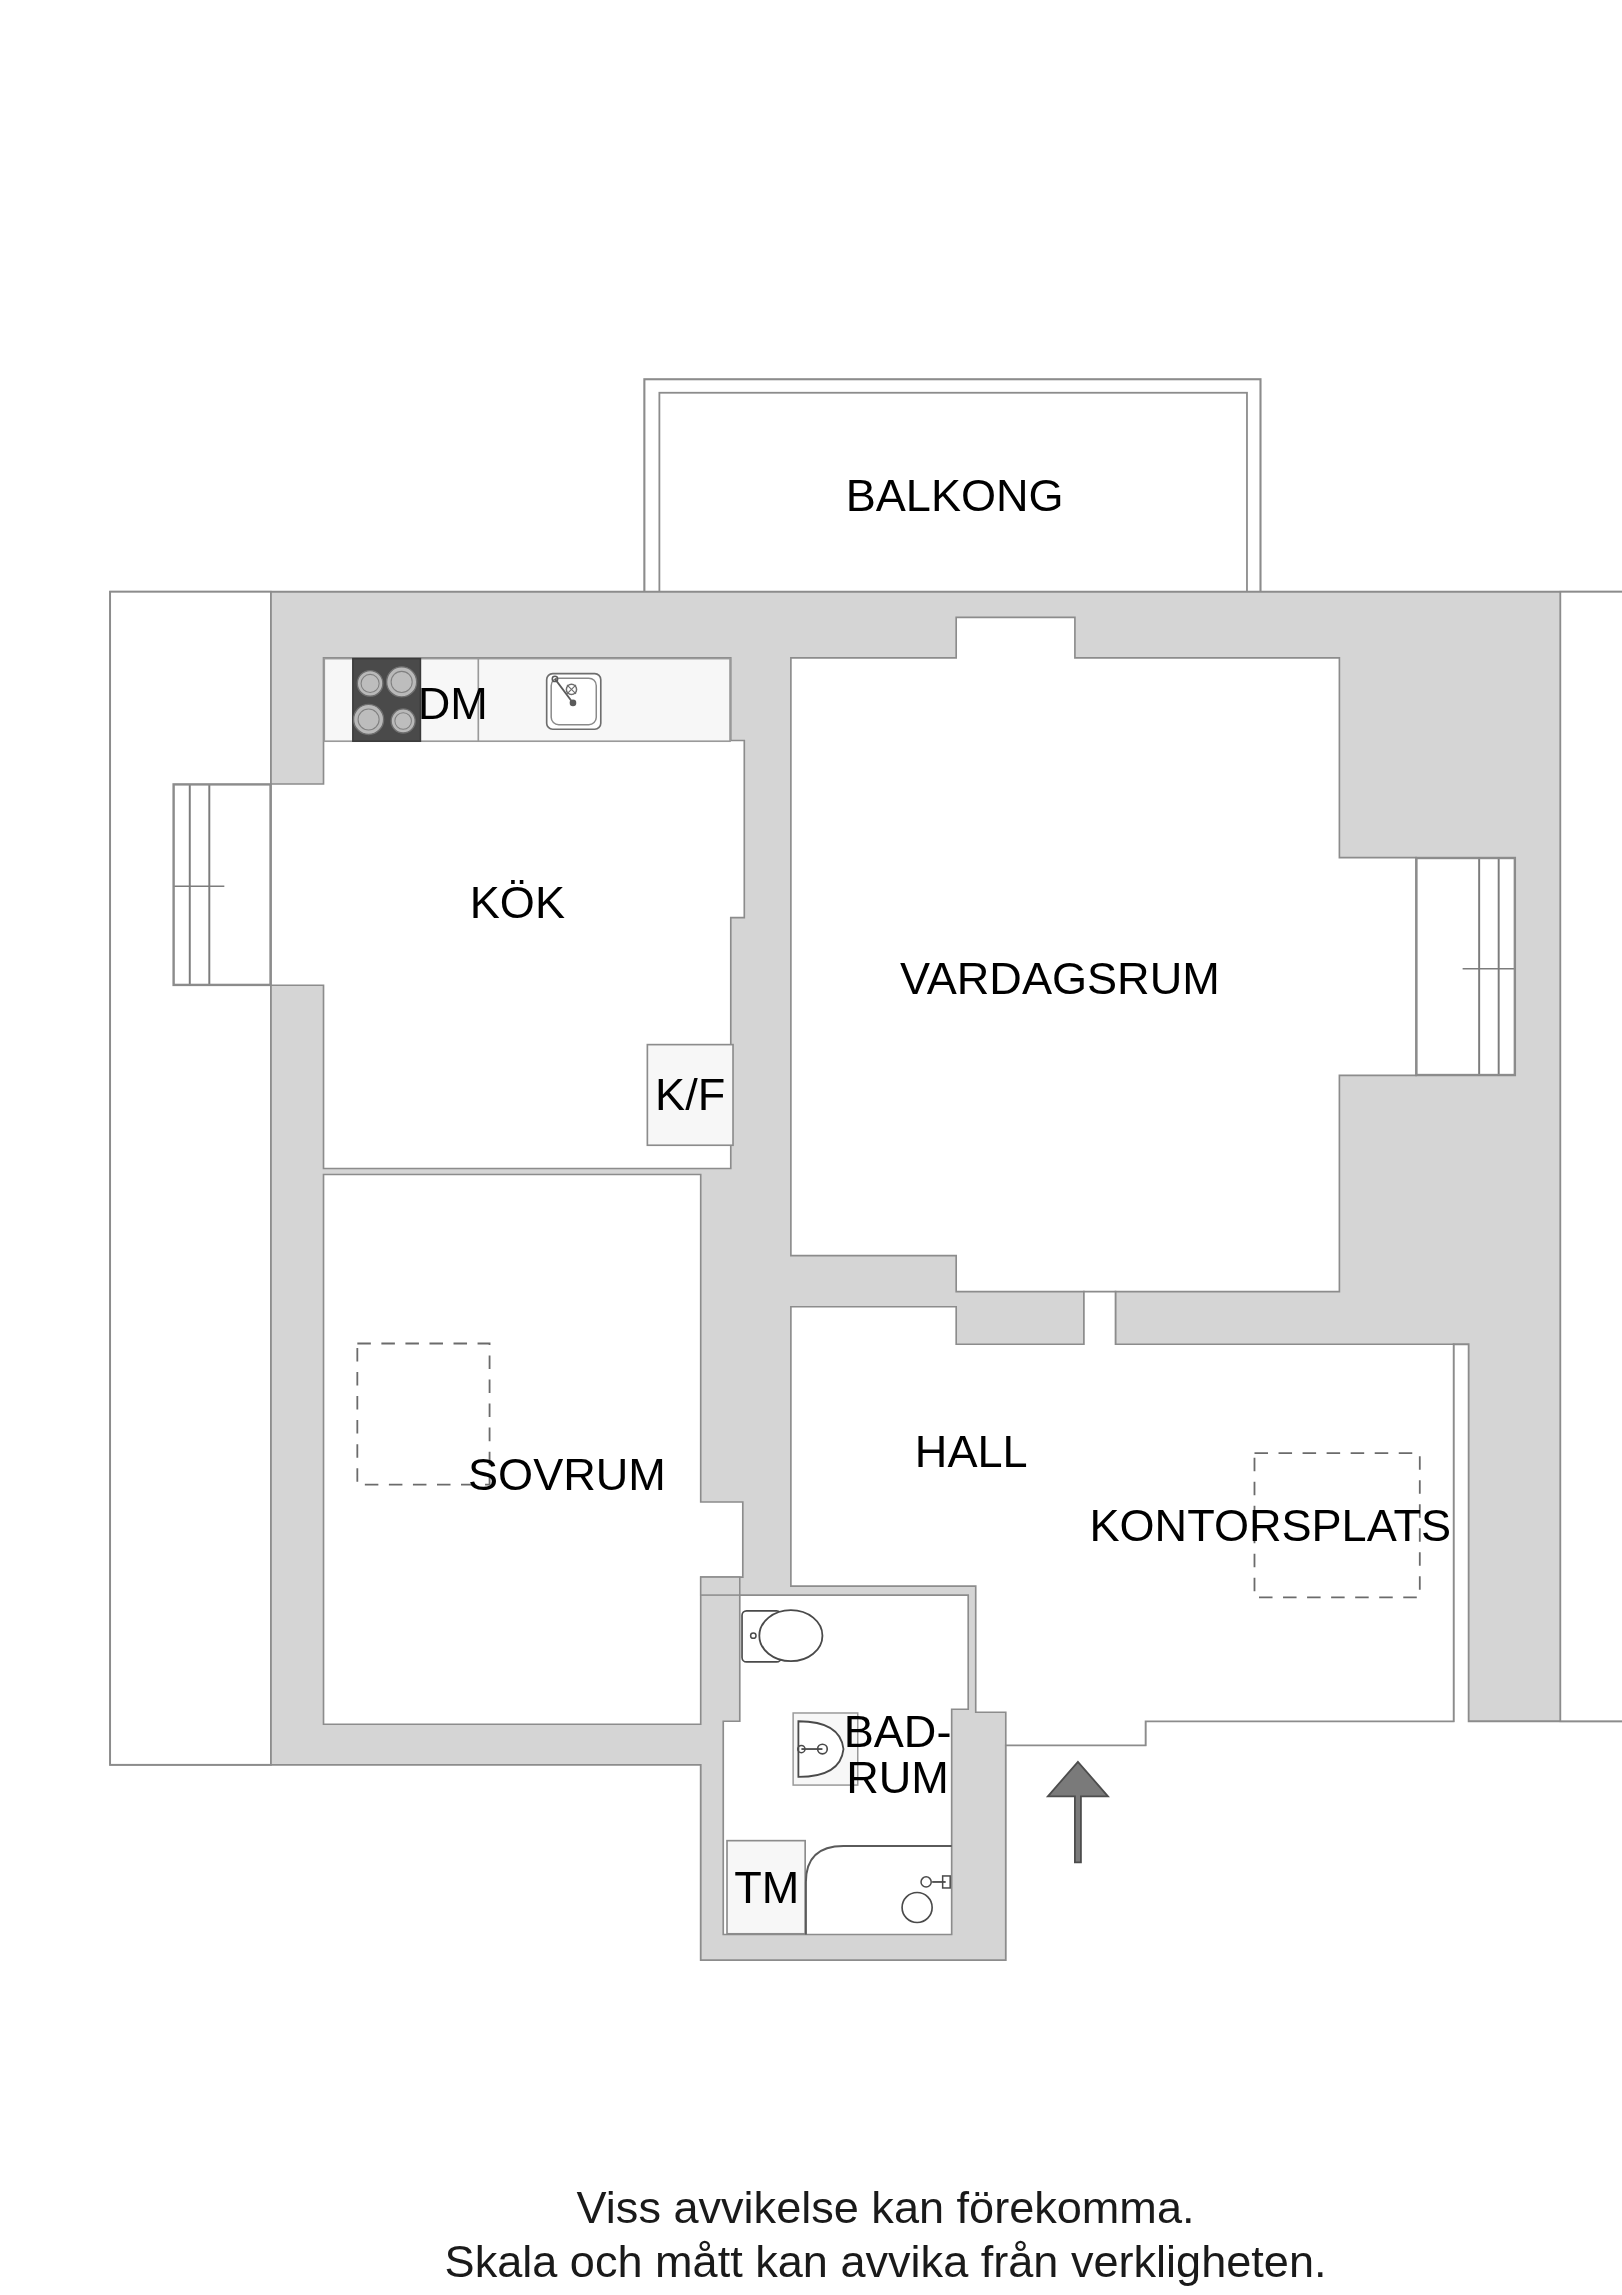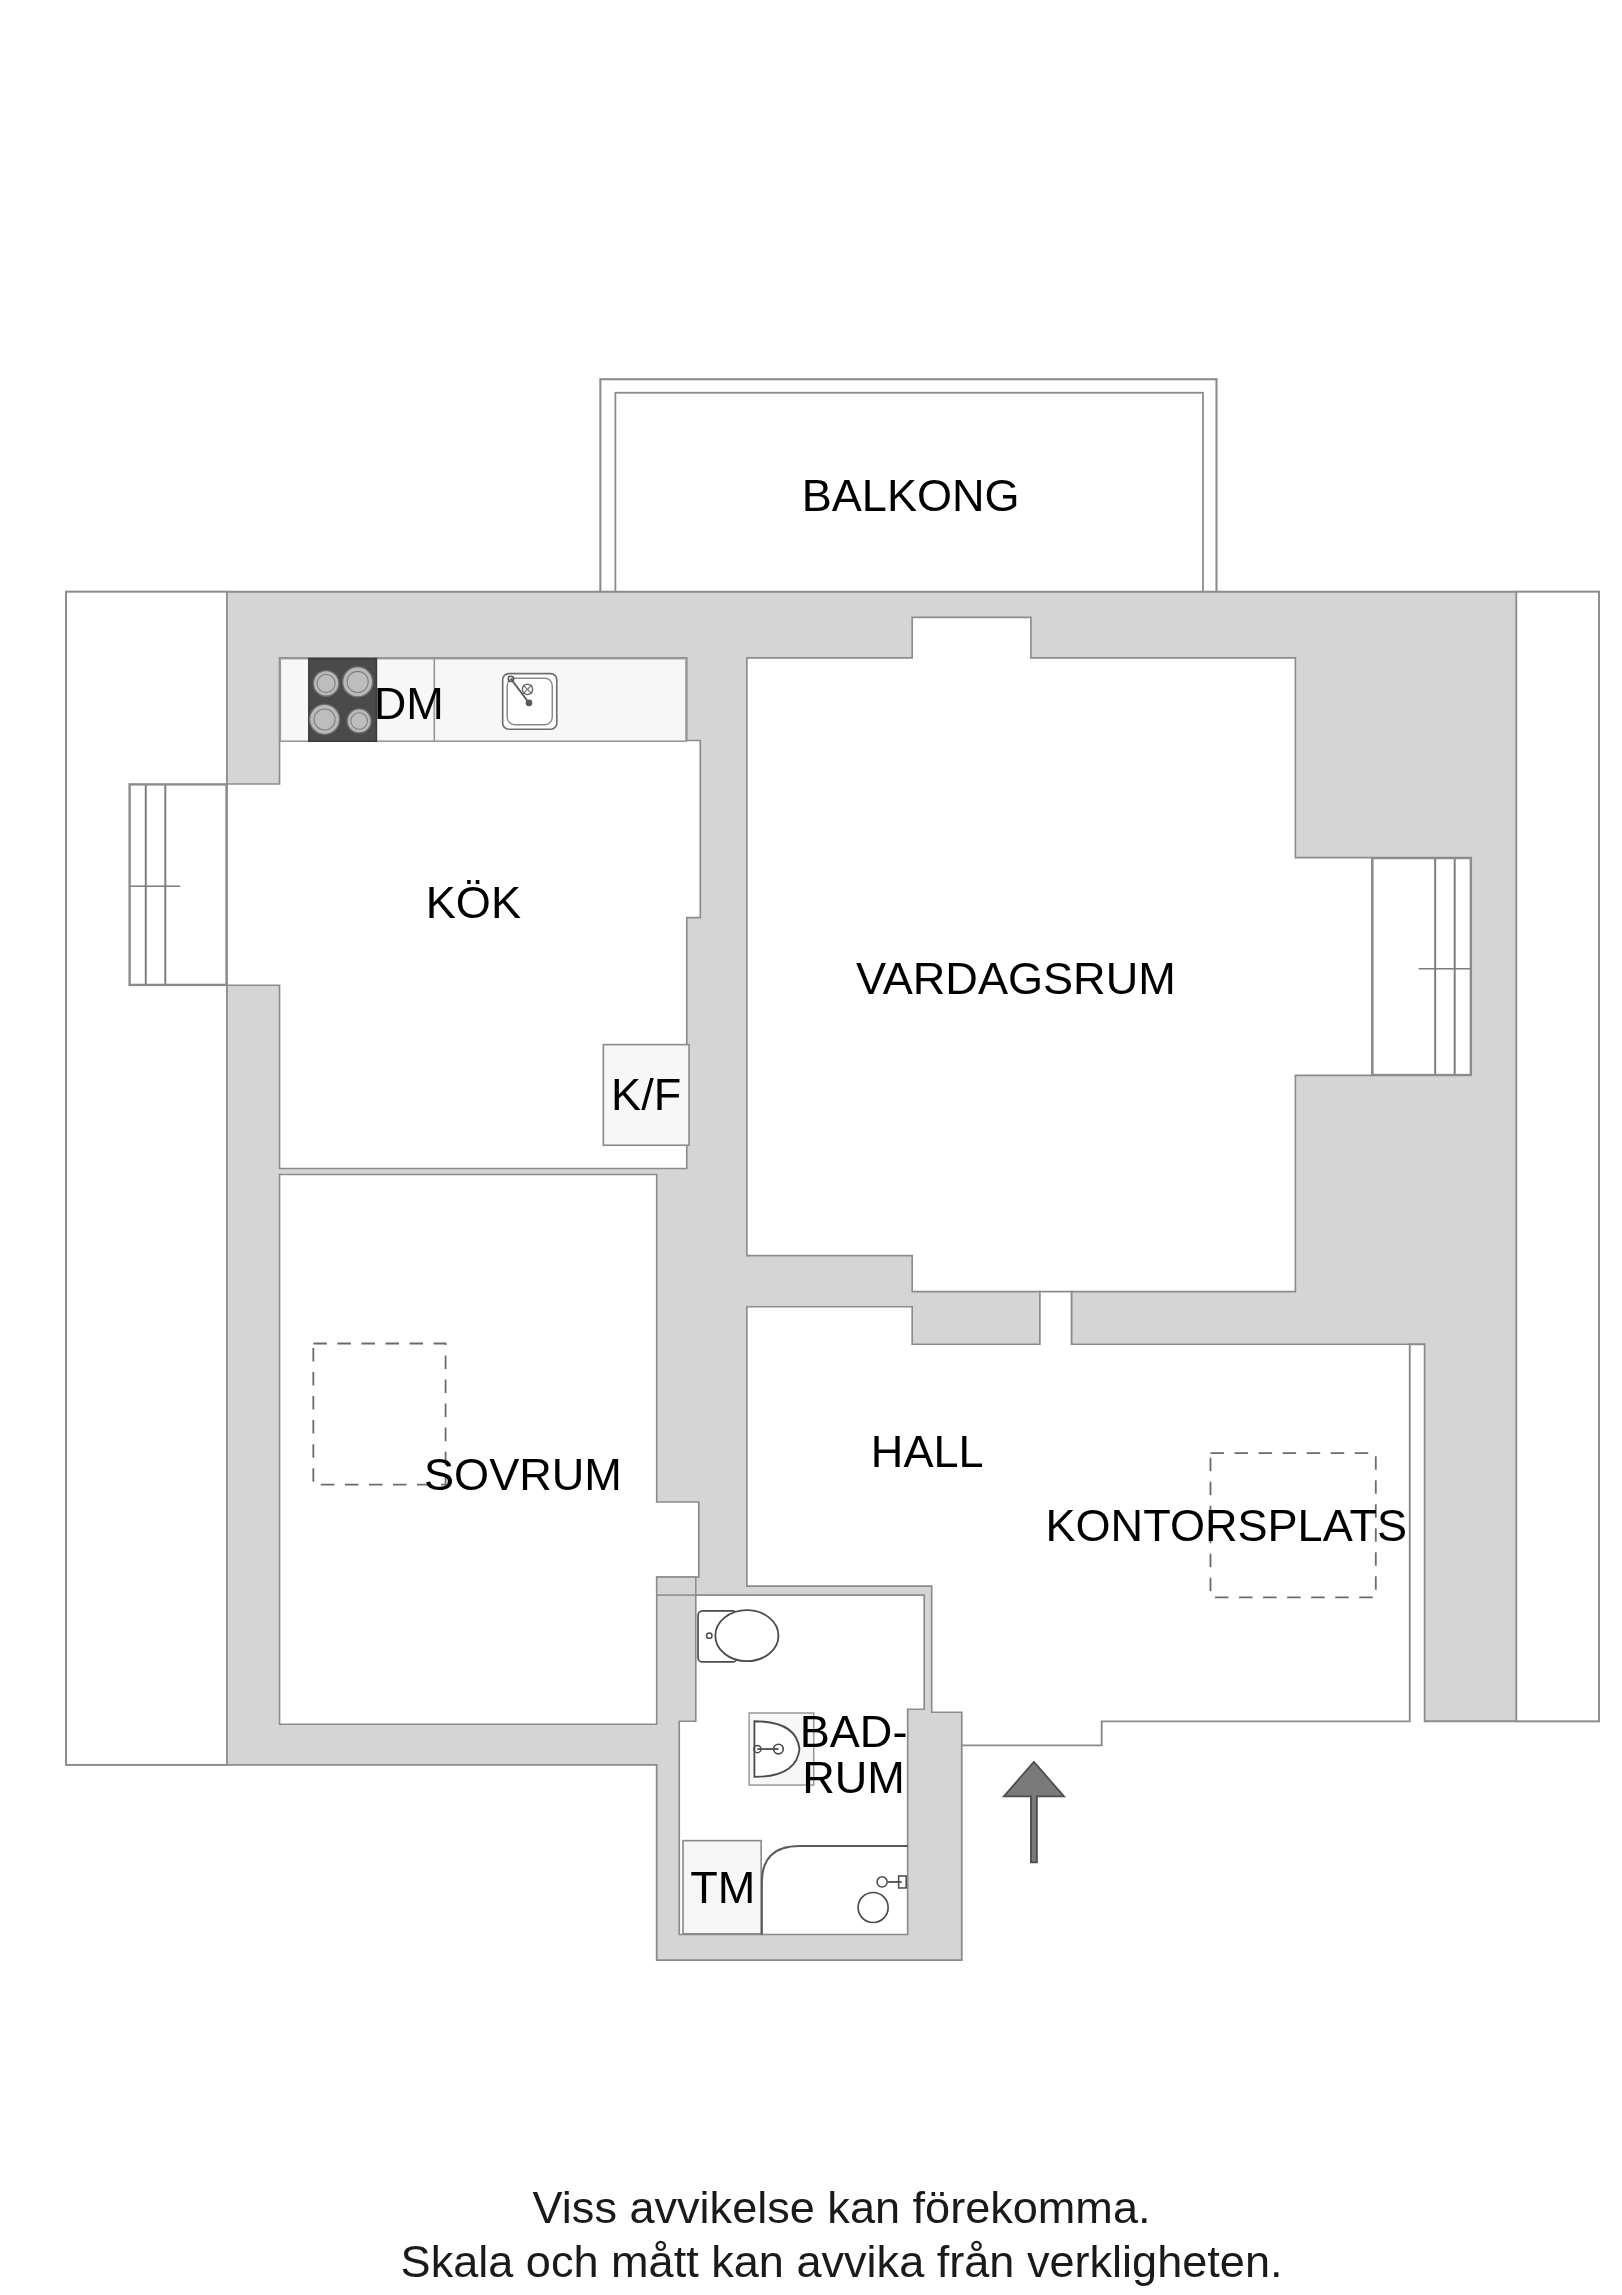--- a/index.html
+++ b/index.html
@@ -12,20 +12,21 @@
     height: 2295px;
     font-family: "Liberation Sans", sans-serif;
     position: relative;
     overflow: hidden;
   }
   #floorplan-root {
     position: absolute;
     left: 0; top: 0;
     width: 1414px;
     height: 2295px;
+    padding-left: 44px;
   }
   svg.plan {
     display: block;
     width: 1623px;
     height: 2295px;
   }
   .room-label {
     font-family: "Liberation Sans", sans-serif;
     font-size: 30px;
     fill: #000000;

